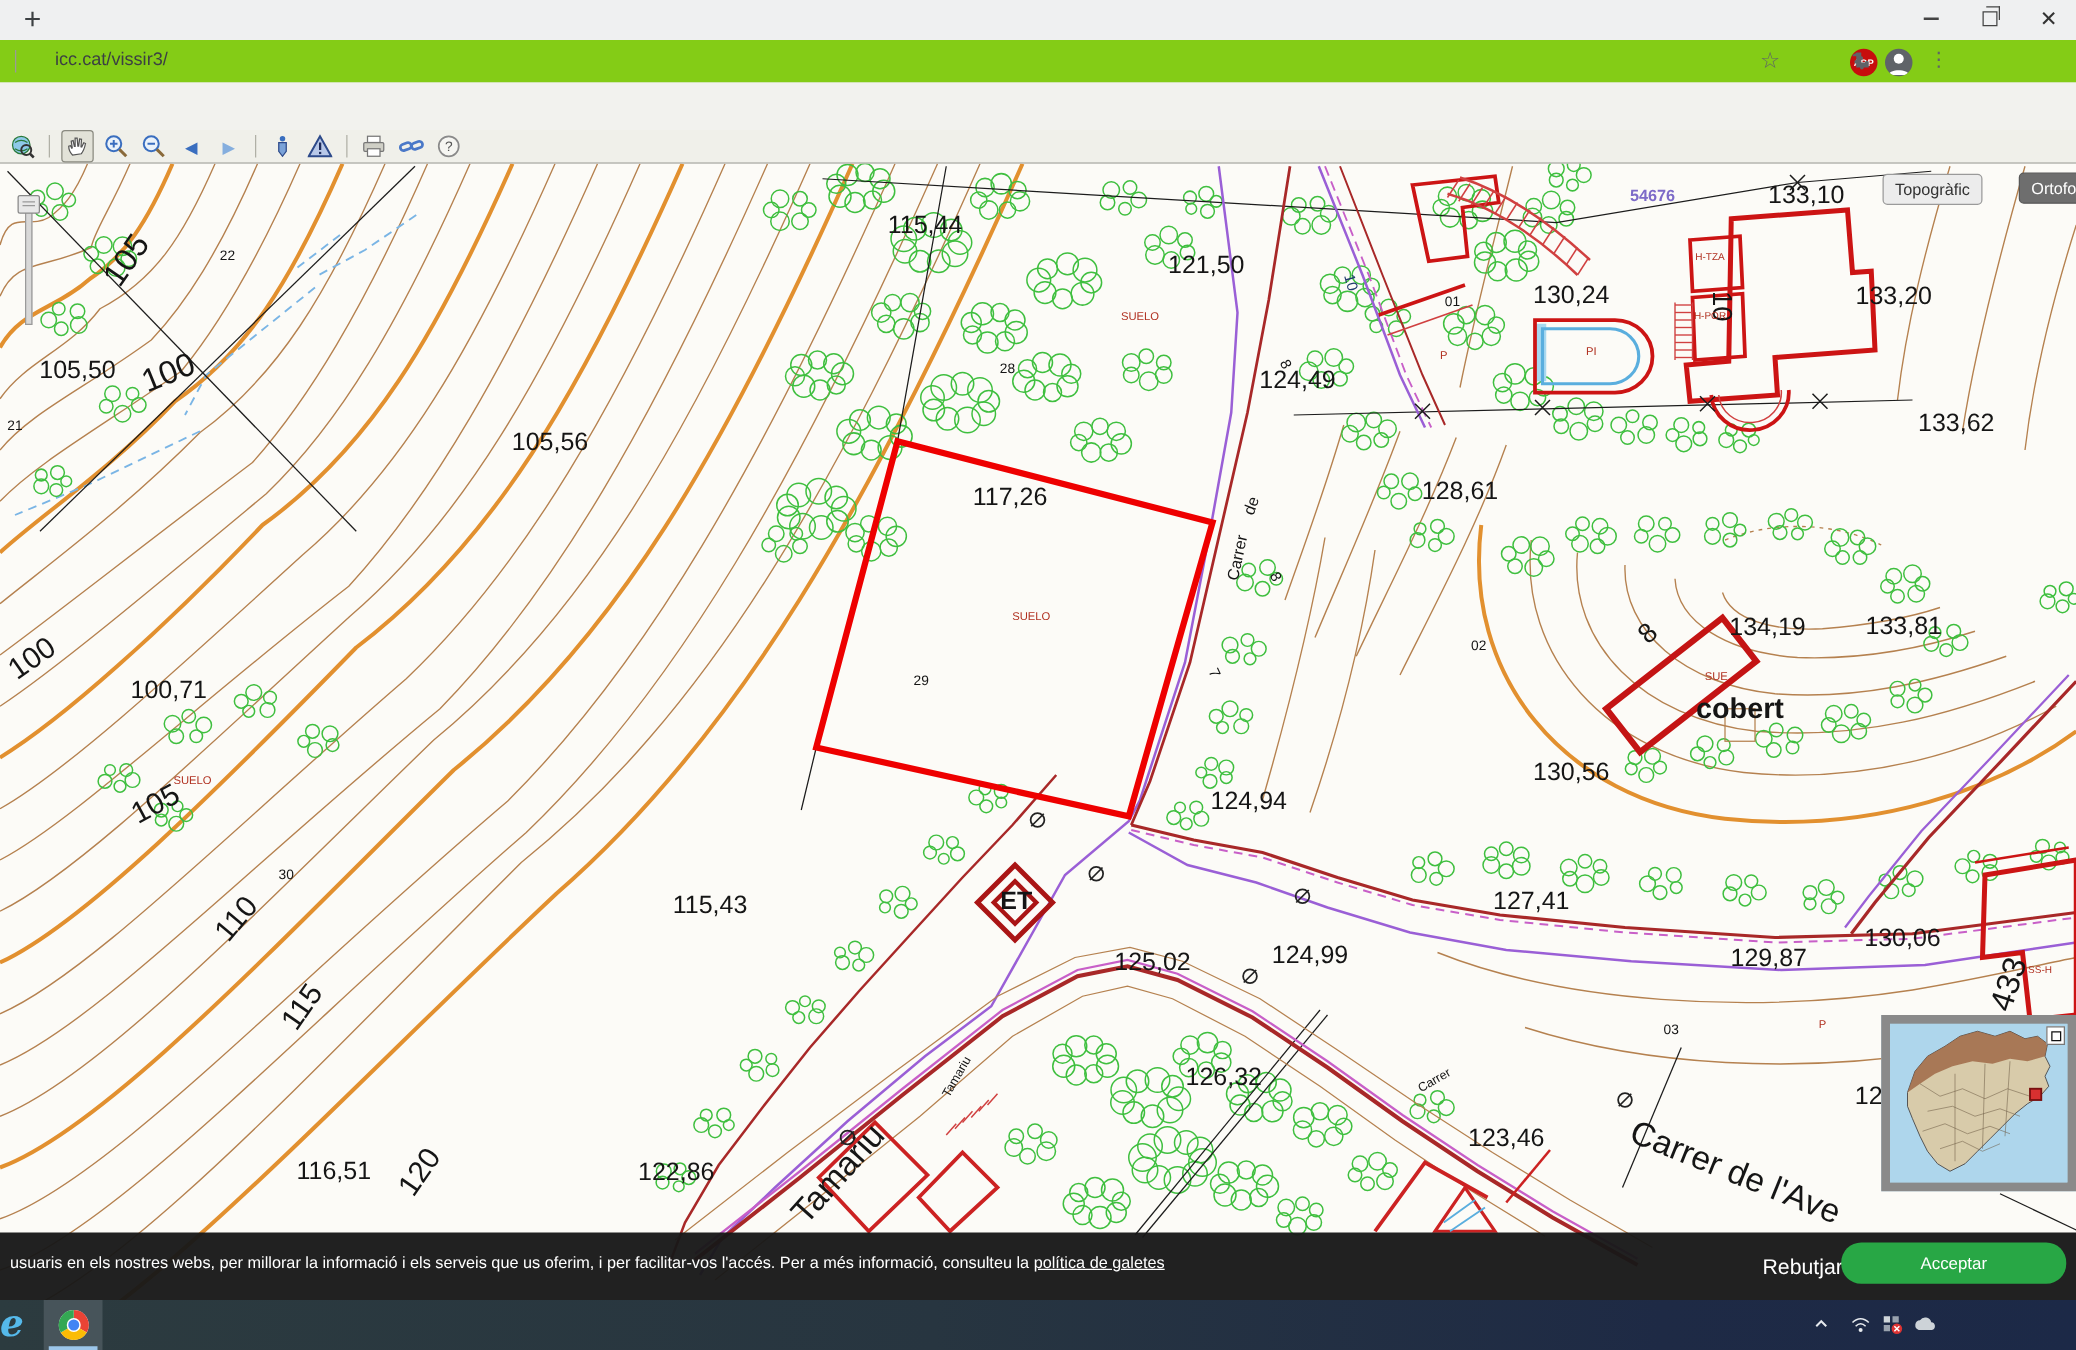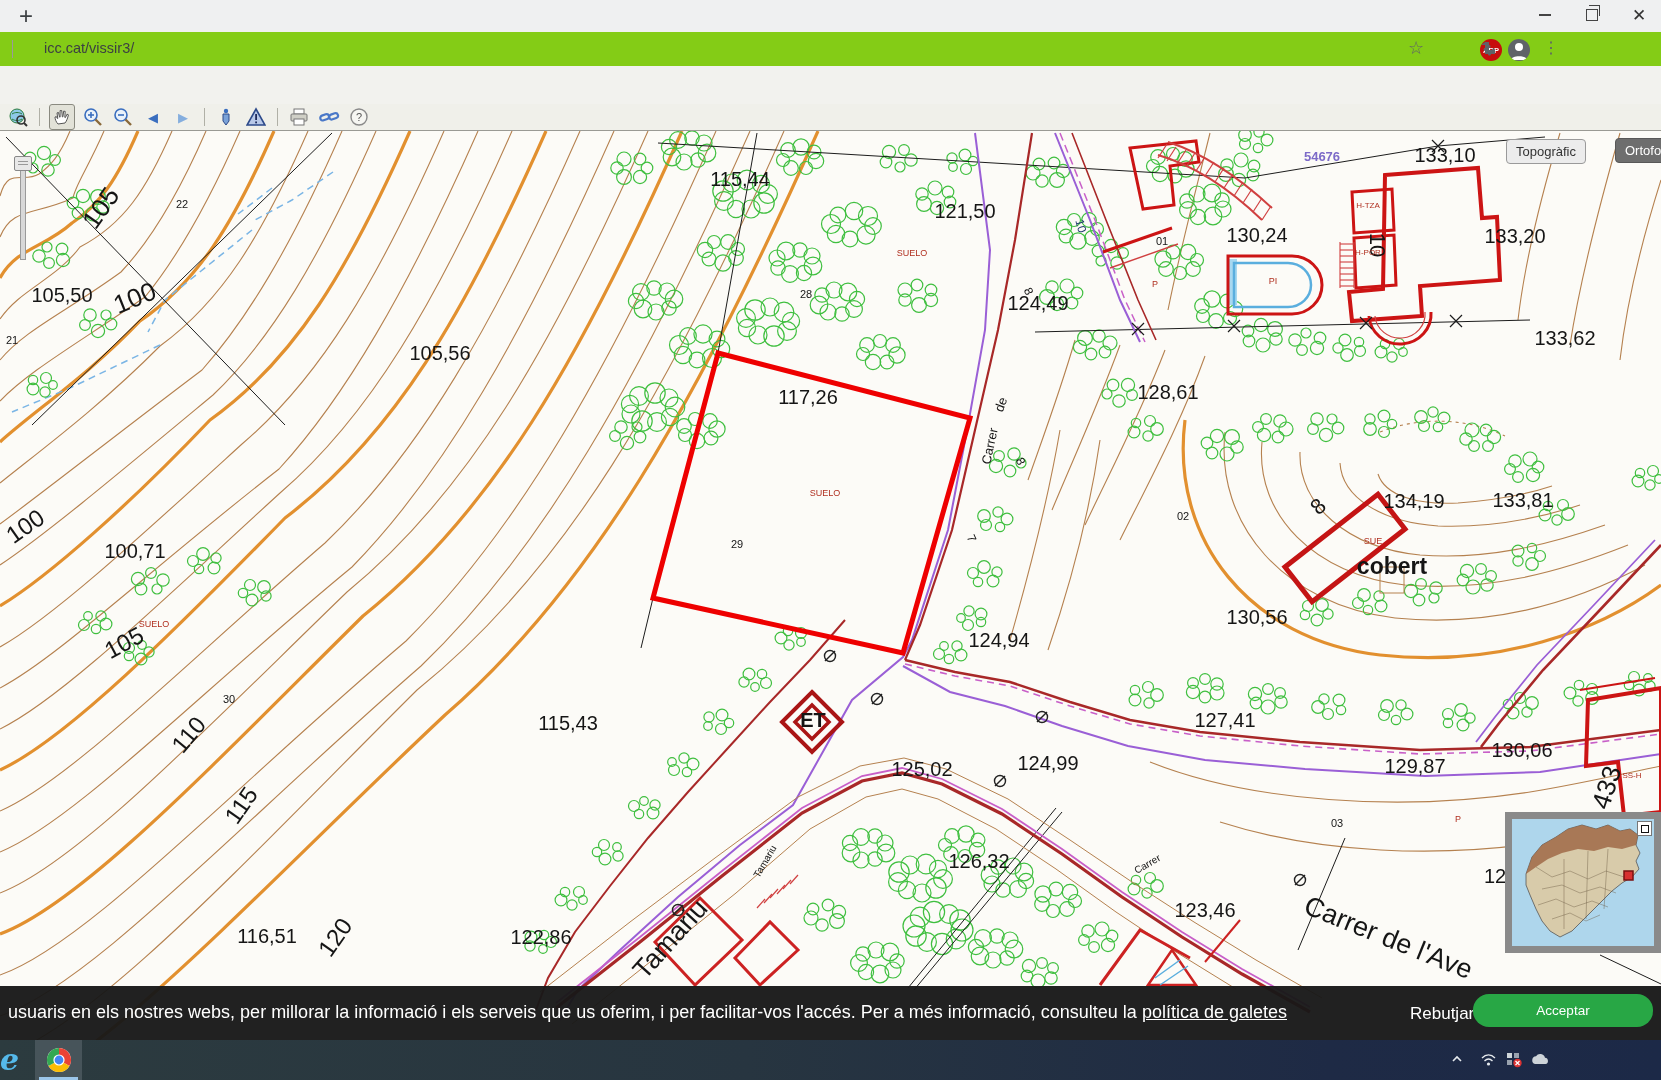--- a/index.html
+++ b/index.html
@@ -48,21 +48,21 @@
   #sliderhandle{position:absolute;left:0;top:0;width:16px;height:13px;background:#e8e8e8;border:1px solid #888;
                 border-radius:2px;cursor:pointer;}
   #sliderhandle:before{content:"";position:absolute;left:3px;top:4px;width:10px;border-top:1px solid #999;box-shadow:0 3px 0 #999;}
   
   #inset{left:1505px;top:812px;width:142px;height:127px;border:7px solid #8a8a8a;background:#aed6ec;}
   #insetbtn{position:absolute;right:2px;top:2px;width:13px;height:13px;background:#fff;border:1px solid #777;
             display:flex;align-items:center;justify-content:center;cursor:pointer;}
   #insetbtn i{display:block;width:6px;height:6px;border:1.5px solid #111;}
   
   #cookiebar{top:986px;left:0;width:1661px;height:54px;background:rgba(24,24,24,.96);color:#fff;z-index:30;}
-  #cookiemsg{position:absolute;left:8px;top:16px;font-size:18px;}
+  #cookiemsg{position:absolute;left:8px;top:16px;font-size:13px;}
   #cookielink{text-decoration:underline;cursor:pointer;color:#fff;}
   #rejectbtn{position:absolute;left:1396px;top:12px;font-size:17px;padding:6px 14px;cursor:pointer;color:#fff;}
   #acceptbtn{position:absolute;left:1473px;top:8px;width:180px;height:33px;font-size:13.5px;color:#fff;
              display:flex;align-items:center;justify-content:center;cursor:pointer;}
   
   #taskbar{top:1040px;left:0;width:1661px;height:40px;z-index:40;
            background:linear-gradient(90deg,#2c3b3f 0%,#273540 45%,#1e2a45 80%,#1c2947 100%);}
   #ie-icon{position:absolute;left:0px;top:2px;font-family:"DejaVu Serif",serif;font-style:italic;font-weight:bold;
            font-size:30px;color:#55b9ea;}
   #chromebtn{position:absolute;left:35px;top:0;width:47px;height:40px;background:#47545a;display:flex;

